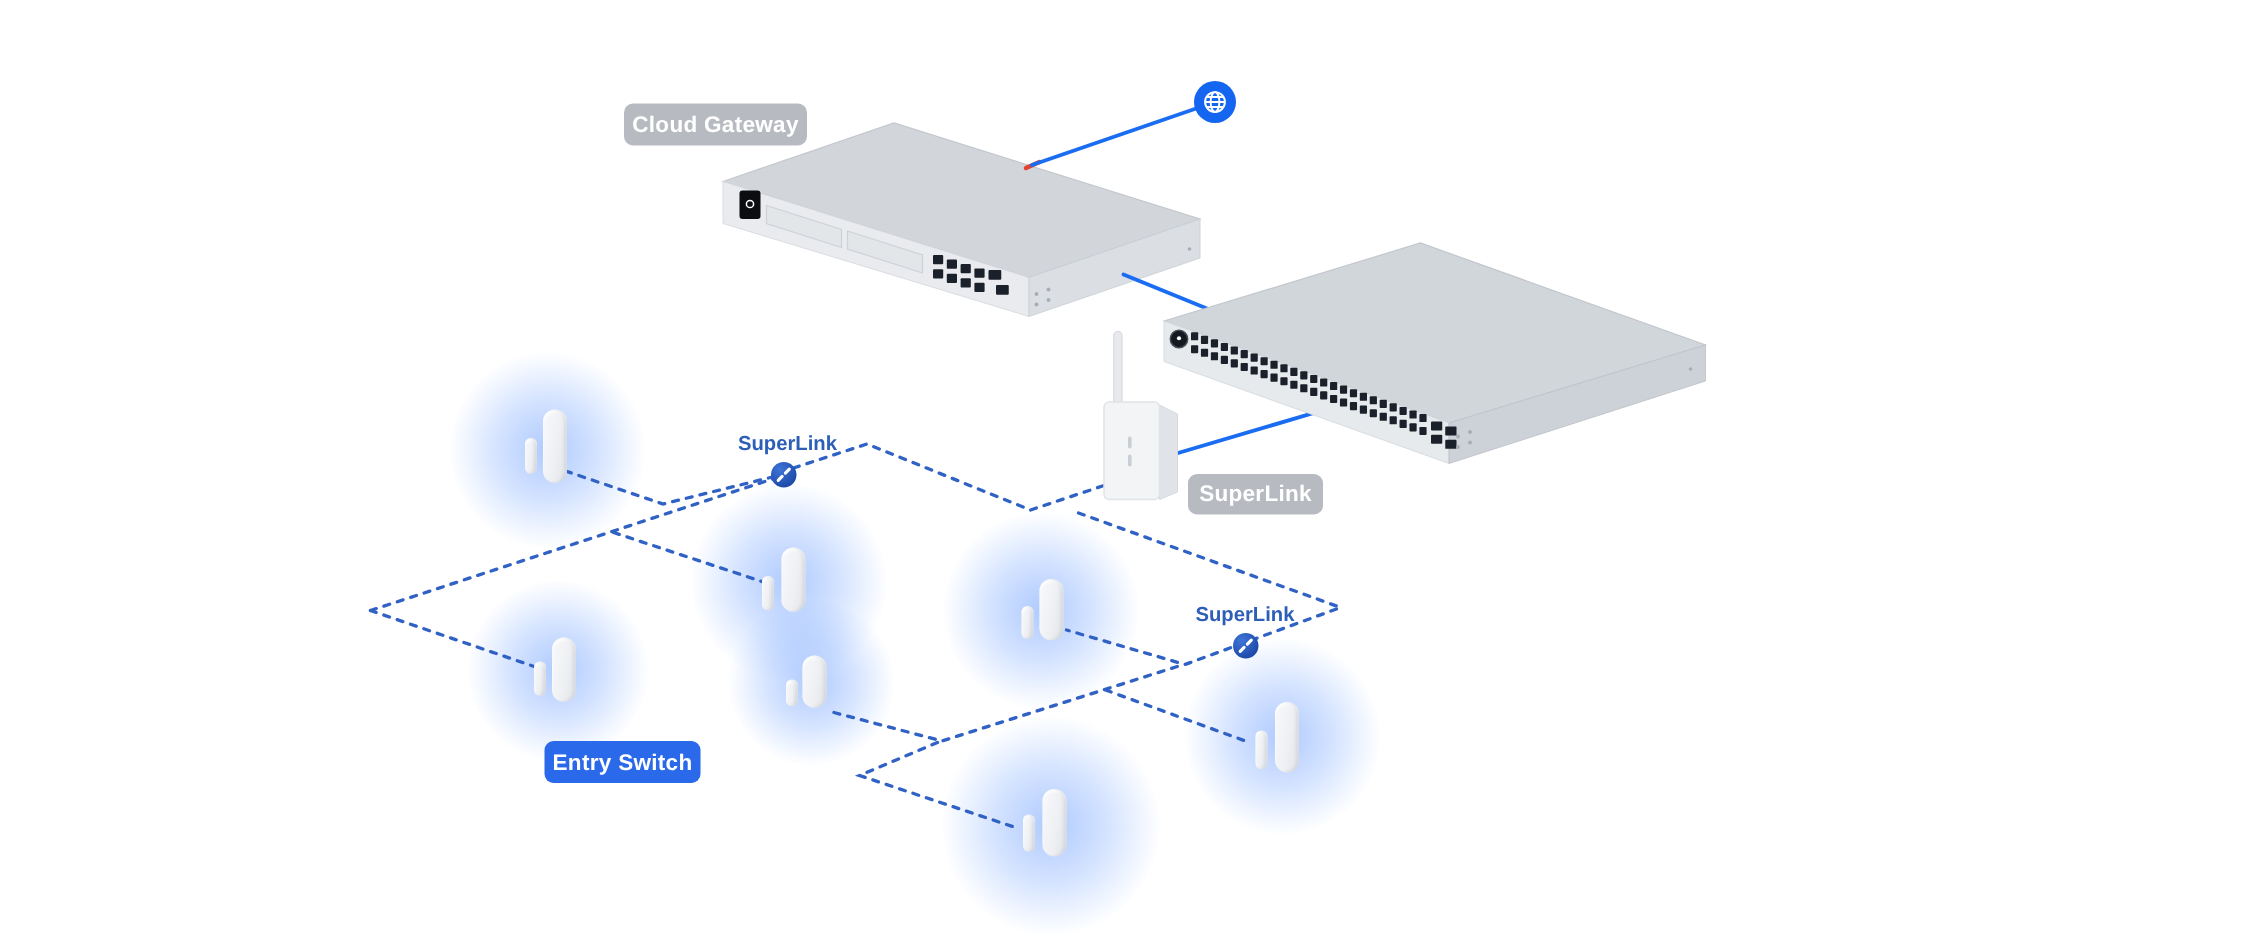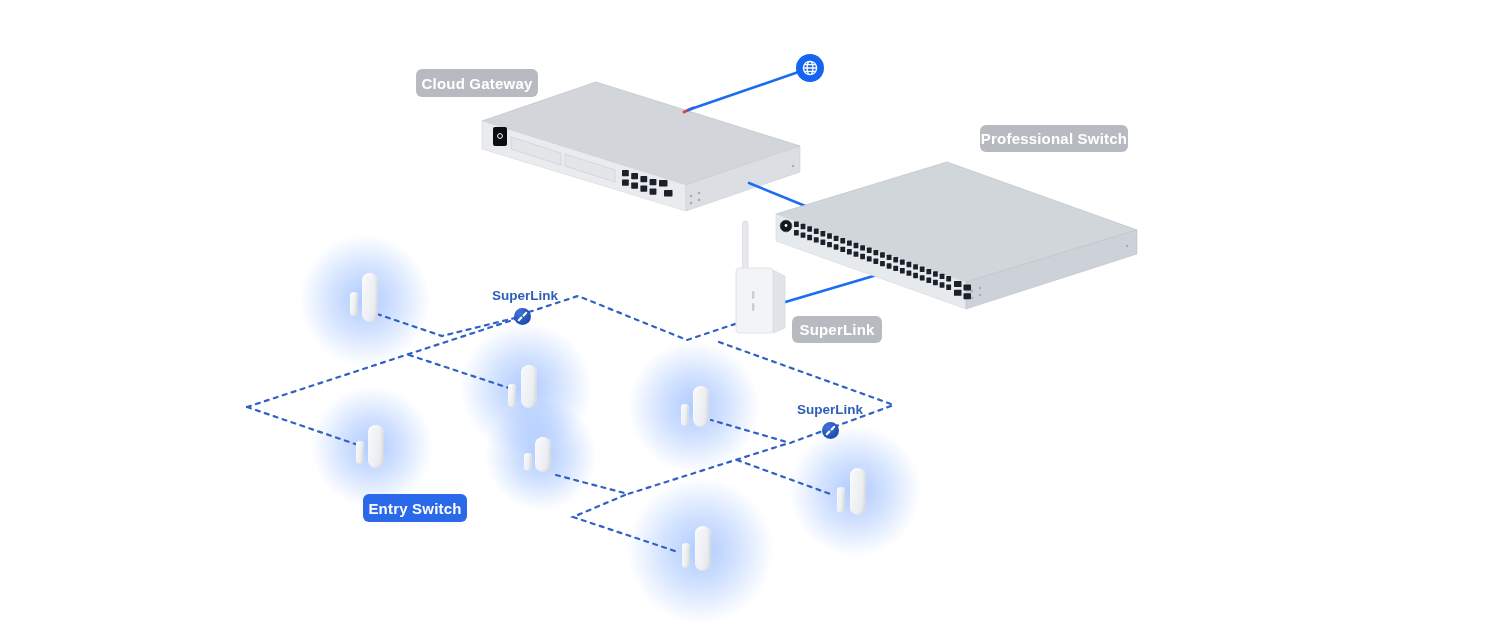--- a/index.html
+++ b/index.html
@@ -161,21 +161,20 @@
     <g>
       <rect x="717.5" y="221" width="5.5" height="50" rx="2.5" fill="#e7e9ec" stroke="#d8dbdf" stroke-width="0.8"></rect>
       <polygon points="748,270 760,276 760,328 748,333" fill="#e0e3e8" stroke="#d2d6db" stroke-width="0.6"></polygon>
       <rect x="711" y="268" width="37" height="65" rx="3.5" fill="#f2f4f6" stroke="#e0e3e7" stroke-width="1"></rect>
       <rect x="727" y="291" width="2.4" height="8" rx="1.2" fill="#c9ced5"></rect>
       <rect x="727" y="303" width="2.4" height="8" rx="1.2" fill="#c9ced5"></rect>
     </g>
   </svg>
 
   <div class="badge gray" style="left:391px;top:69px;width:122px;height:28px;">Cloud Gateway</div>
-  <div class="badge gray" style="left:955px;top:125px;width:148px;height:27px;">Professional Switch</div>
   <div class="badge gray" style="left:767px;top:316px;width:90px;height:27px;">SuperLink</div>
   <div class="badge blue" style="left:338px;top:494px;width:104px;height:28px;">Entry Switch</div>
 
   <div class="sl-label" style="left:460px;top:288px;">SuperLink</div>
   <div class="sl-label" style="left:765px;top:402px;">SuperLink</div>
 
   <div class="node-dot" style="left:489px;top:308px;">
     <svg width="17" height="17" viewBox="0 0 17 17">
       <path d="M4.8 12.2 L7.4 9.6 M9.6 7.4 L12.2 4.8" stroke="#fff" stroke-width="2.1" stroke-linecap="round" fill="none"></path>
     </svg>

